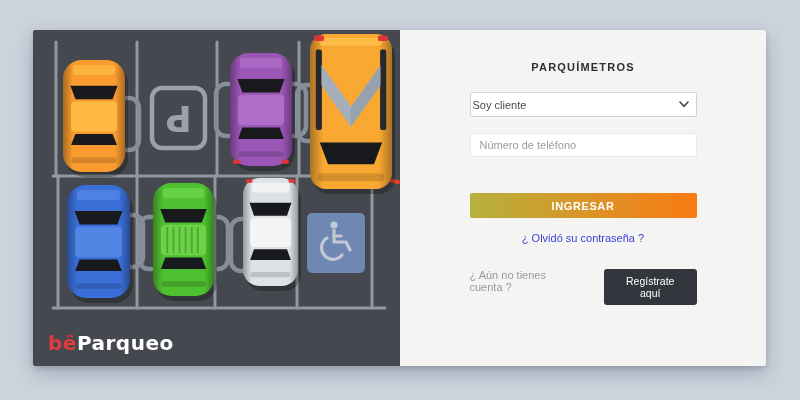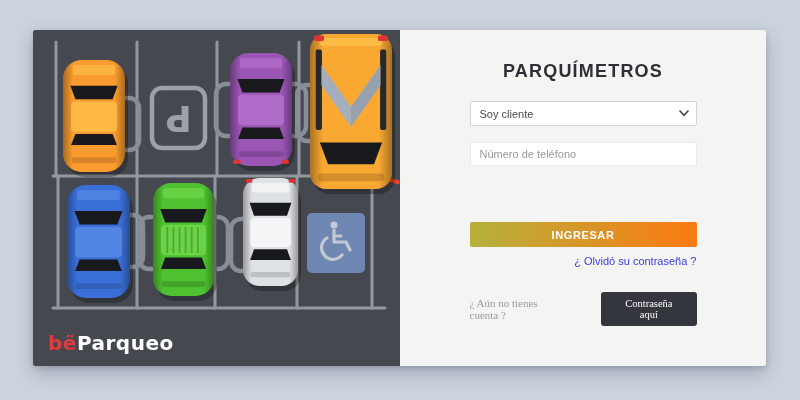--- a/index.html
+++ b/index.html
@@ -18,48 +18,48 @@
   .art svg { display:block; width:367px; height:336px; }
   .logo {
     position:absolute; left:15px; bottom:13px;
     font-family:"DejaVu Sans", sans-serif; font-weight:bold;
     font-size:20px; letter-spacing:.5px; line-height:1; white-space:nowrap;
   }
 
   
   .panel { flex:1; display:flex; flex-direction:column; align-items:center; background:#f4f4f3; }
   .title {
-    margin-top:31px; font-size:18px; font-weight:bold; letter-spacing:1.2px;
+    margin-top:31px; font-size:11px; font-weight:bold; letter-spacing:1.2px;
     color:#2e2e36;
   }
   .fields { width:227px; margin-top:19px; display:flex; flex-direction:column; }
   .select-wrap { position:relative; margin-bottom:16px; }
   select {
     width:100%; height:25px; border:1px solid #d3d3d1; border-radius:2px;
-    background:#fff; color:#4a4a4a; font-size:11px; padding:0 22px 0 9px;
+    background:#fff; color:#4a4a4a; font-size:11px; padding:0 22px 0 2px;
     appearance:none; -webkit-appearance:none; font-family:inherit; outline:none;
   }
   .chev { position:absolute; right:8px; top:9px; pointer-events:none; }
   input {
     width:100%; height:24px; border:1px solid #eae9e7; border-radius:2px;
     background:#fff; color:#4a4a4a; font-size:11px; padding:0 9px;
     font-family:inherit; outline:none;
   }
   input::placeholder { color:#9b9b9b; opacity:1; }
-  .inp-phone { margin-bottom:24px; }
+  .inp-phone { margin-bottom:4px; }
   .btn-login {
     margin-top:32px; width:227px; height:25px; border:none; border-radius:2px;
     color:#fff; font-size:11px; font-weight:bold; letter-spacing:.6px;
     cursor:pointer; font-family:Liberation Sans, sans-serif;
   }
   .forgot {
-    margin-top:8px; font-size:11px; text-decoration:none; cursor:pointer;
-    text-align:right; display:block;
-  }
-  .signup-row { margin-top:25px; display:flex; align-items:center; gap:35px;font-family:Liberation Serif, serif; }
+    margin-top:14px; font-size:11px; text-decoration:none; cursor:pointer;
+    text-align:center; display:block;
+  }
+  .signup-row { margin-top:25px; display:flex; gap:35px; }
   .signup-prompt { font-size:11px; color:#9a9a9a; }
   .btn-signup {
     border:none; border-radius:3px; color:#fff; font-size:10.5px;
     padding:6px 17px; cursor:pointer; font-family:inherit;
   }
 </style>
 </head>
 <body style="background: rgb(204, 211, 221);">
 
 <div class="card">
@@ -205,17 +205,17 @@
       </div>
 
       <input class="inp-phone" type="text" placeholder="Número de teléfono" style="">
 
       <button class="btn-login" style="background: linear-gradient(90deg, rgb(182, 177, 61), rgb(251, 122, 18));">INGRESAR</button>
 
       <a class="forgot" style="color: rgb(59, 63, 214);">¿ Olvidó su contraseña ?</a>
 
       <div class="signup-row">
         <span class="signup-prompt">¿ Aún no tienes cuenta ?</span>
-        <button class="btn-signup" style="background: rgb(51, 54, 60);">Contraseña aquí</button>
+        <button class="btn-signup" style="background: rgb(51, 54, 60);">Regístrate aquí</button>
       </div>
     </div>
   </div>
 </div>
 
 </body></html>

